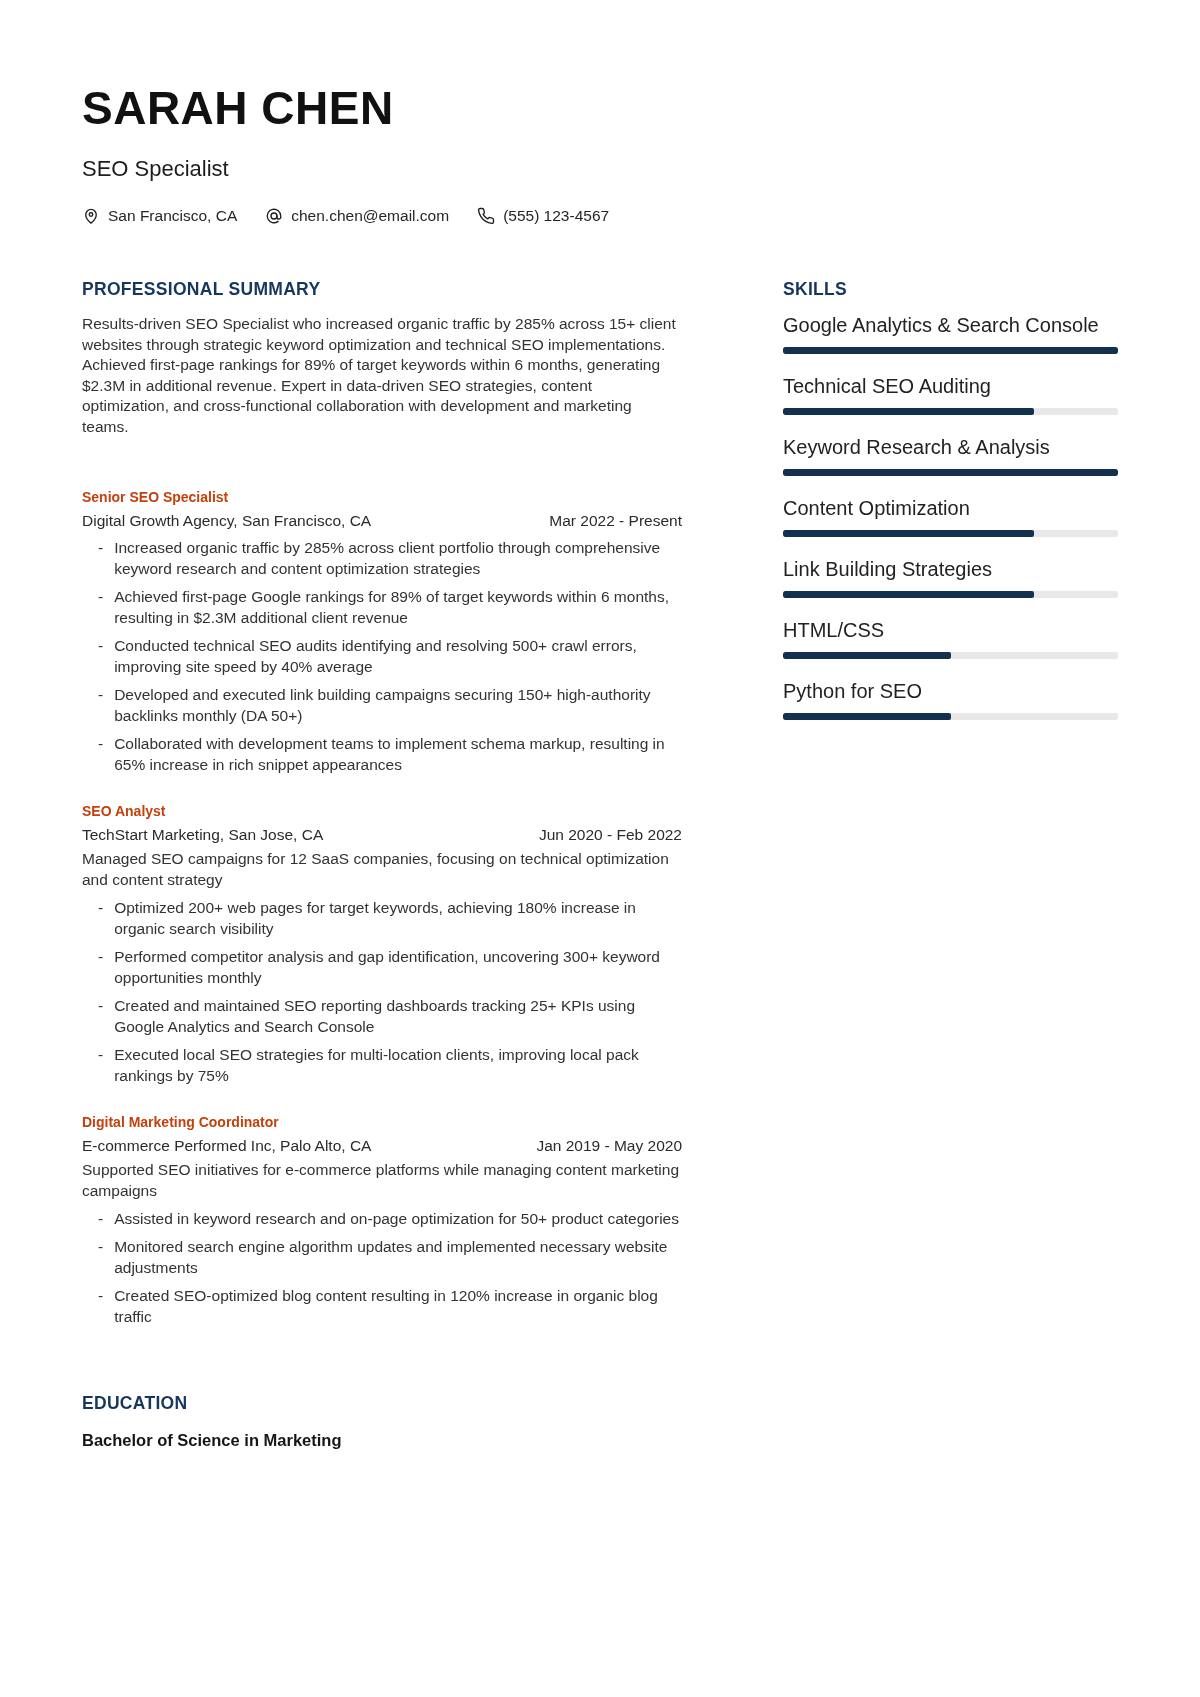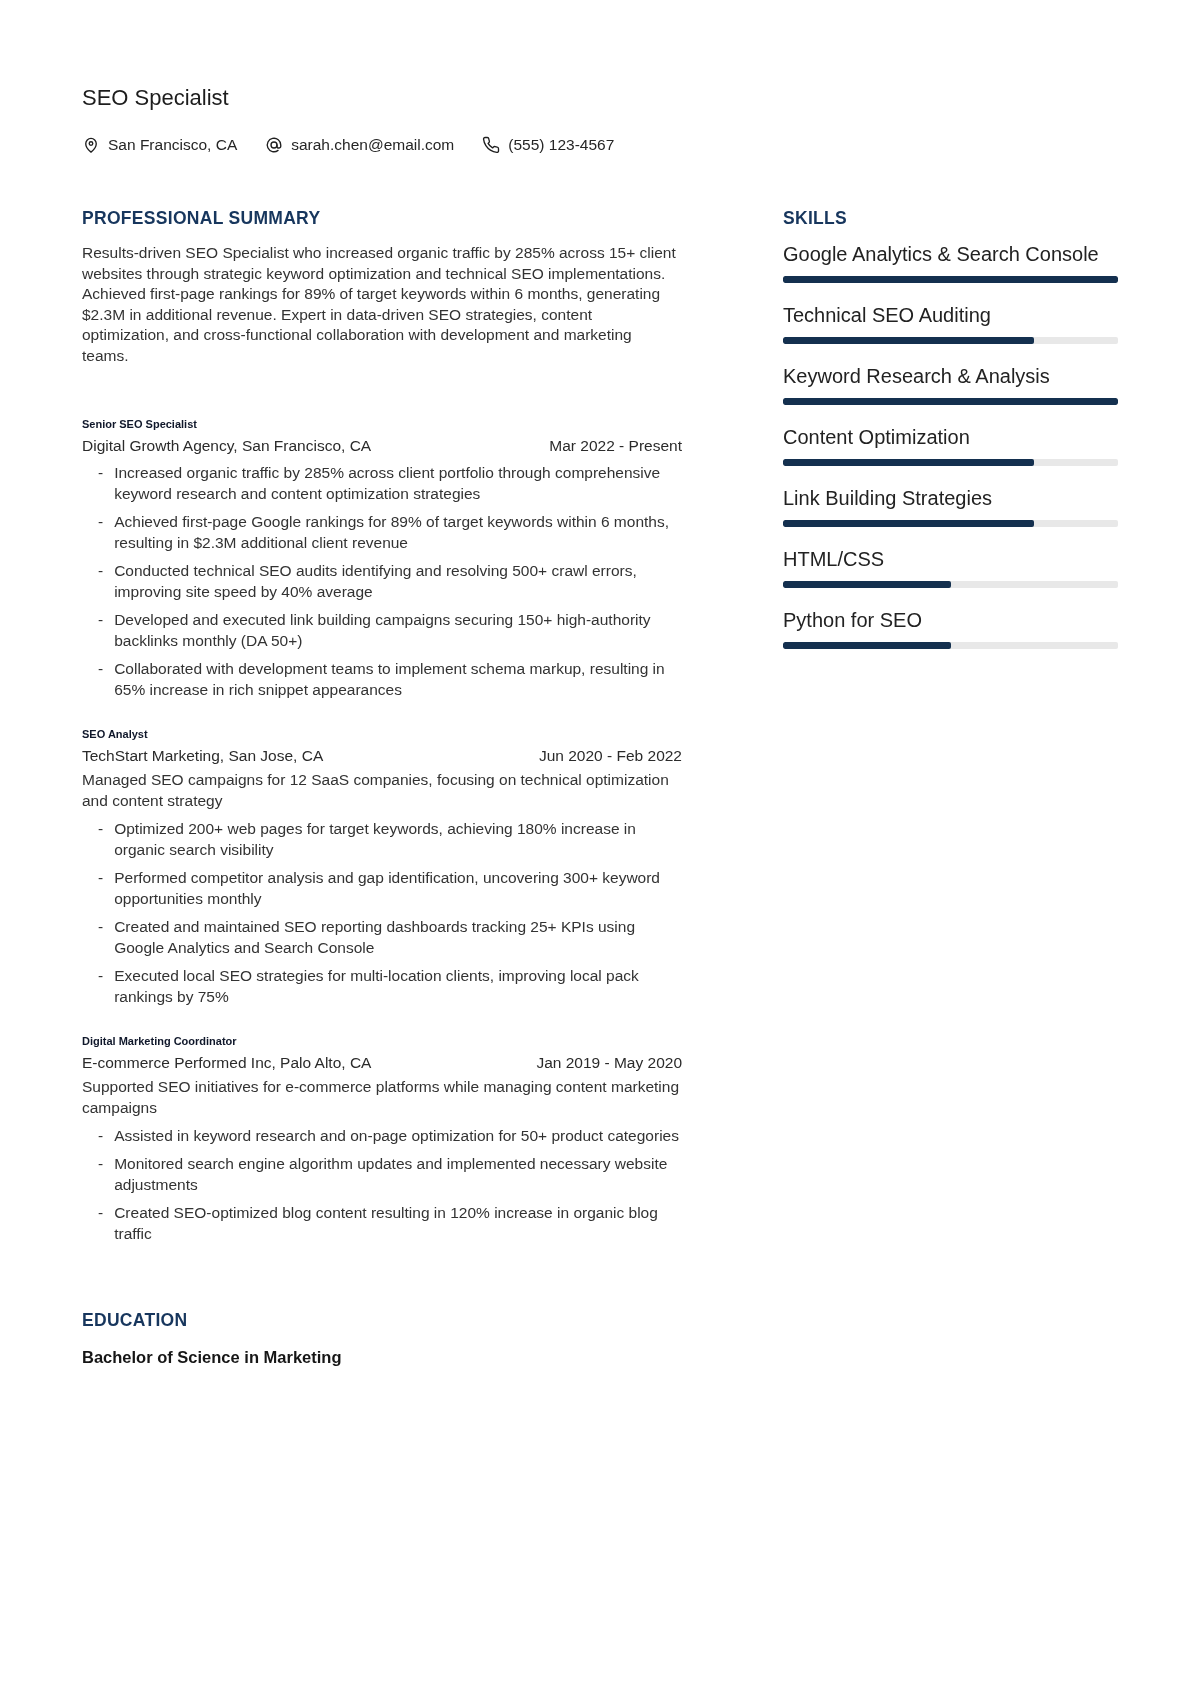--- a/index.html
+++ b/index.html
@@ -66,23 +66,23 @@
   .summary-text {
     font-size: 15.5px;
     line-height: 20.5px;
     color: var(--text);
   }
   
   .employment-section { margin-top: 52px; }
   .job { margin-top: 28px; }
   .job:first-child { margin-top: 18px; }
   .job-title {
-    font-size: 11px;
+    font-size: 14px;
     font-weight: 700;
-    color: #0f172a;
+    color: #c2410c;
     margin-bottom: 7px;
   }
   .job-meta {
     display: flex;
     justify-content: space-between;
     align-items: baseline;
     font-size: 15.5px;
     color: #2b2b2b;
     margin-bottom: 5px;
   }
@@ -129,35 +129,36 @@
     background: var(--bar-fill);
     border-radius: 2px;
   }
 </style>
 </head>
 <body>
 
 <div class="page">
 
   <header>
+    <h1 class="candidate-name">SARAH CHEN</h1>
     <div class="candidate-title">SEO Specialist</div>
     <div class="contacts">
       <span class="contact">
         <svg viewBox="0 0 24 24" fill="none" stroke-width="1.8" stroke-linecap="round" stroke-linejoin="round" stroke="currentColor">
           <path d="M12 21.5s-7-5.8-7-11.3a7 7 0 1 1 14 0c0 5.5-7 11.3-7 11.3z"></path>
           <circle cx="12" cy="10" r="2.4"></circle>
         </svg>
         <span>San Francisco, CA</span>
       </span>
       <span class="contact">
         <svg viewBox="0 0 24 24" fill="none" stroke-width="1.8" stroke-linecap="round" stroke-linejoin="round" stroke="currentColor">
           <circle cx="12" cy="12" r="4"></circle>
           <path d="M16 12v1.5a2.5 2.5 0 0 0 5 0V12a9 9 0 1 0-3.6 7.2"></path>
         </svg>
-        <span>sarah.chen@email.com</span>
+        <span>chen.chen@email.com</span>
       </span>
       <span class="contact">
         <svg viewBox="0 0 24 24" fill="none" stroke-width="1.8" stroke-linecap="round" stroke-linejoin="round" stroke="currentColor">
           <path d="M22 16.92v3a2 2 0 0 1-2.18 2 19.79 19.79 0 0 1-8.63-3.07 19.5 19.5 0 0 1-6-6A19.79 19.79 0 0 1 2.08 4.18 2 2 0 0 1 4.06 2h3a2 2 0 0 1 2 1.72c.12.96.36 1.9.7 2.81a2 2 0 0 1-.45 2.11L8.09 9.91a16 16 0 0 0 6 6l1.27-1.27a2 2 0 0 1 2.11-.45c.91.34 1.85.58 2.81.7A2 2 0 0 1 22 16.92z"></path>
         </svg>
         <span>(555) 123-4567</span>
       </span>
     </div>
   </header>
 

